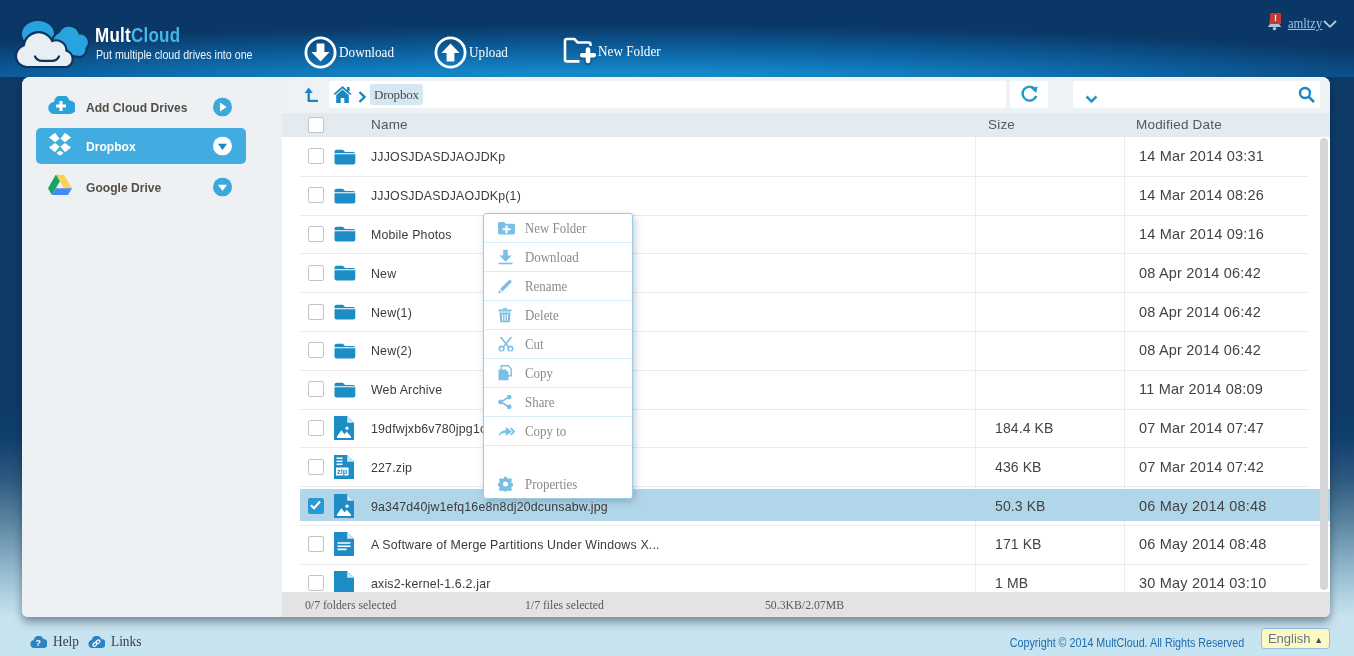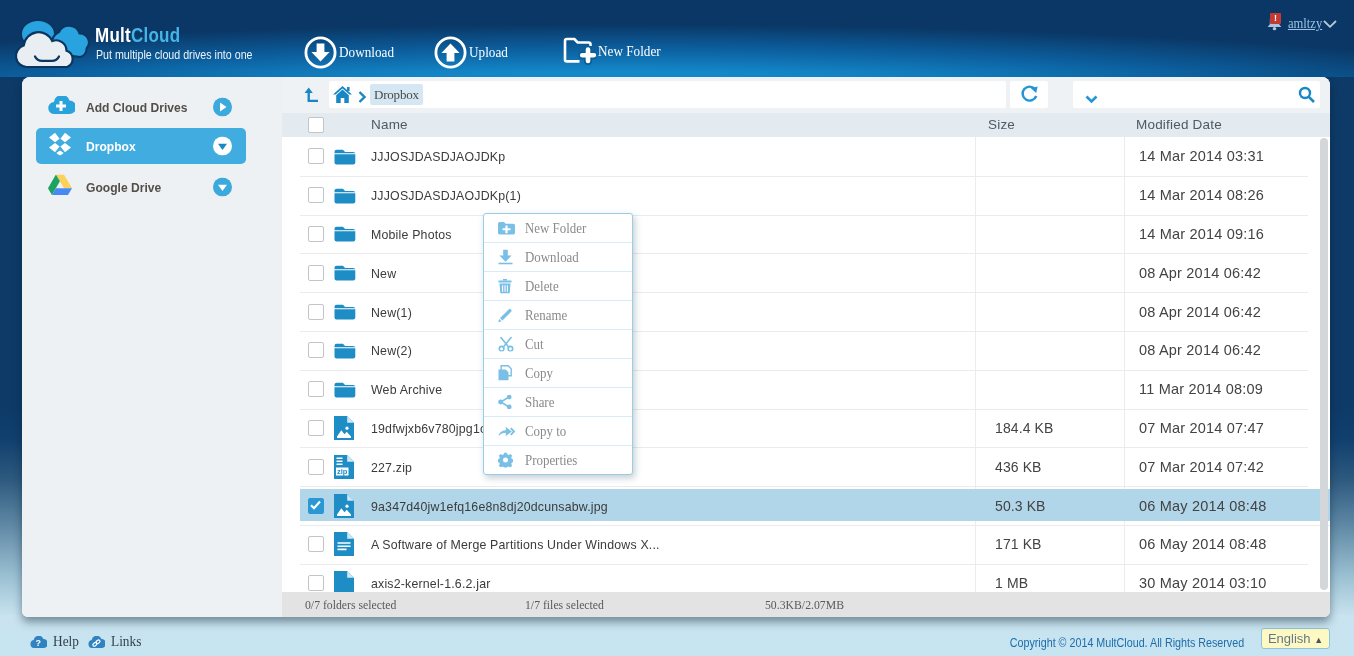--- a/index.html
+++ b/index.html
@@ -43,21 +43,21 @@
 .row .sz{position:absolute;left:695px;top:50%;transform:translateY(-50%);font-size:14px;color:#434343;letter-spacing:.1px;}
 .row .dt{position:absolute;left:839px;top:50%;transform:translateY(-50%);font-size:14.5px;color:#434343;letter-spacing:.2px;}
 .row.sel{background:linear-gradient(#b1d6e9,#b1d6e9) no-repeat 0 3px;background-size:100% 32px;}
 .statusbar{position:absolute;left:0;top:515px;width:1048px;height:25px;background:#e3e3e3;border-radius:0 0 6px 0;
  font-family:"Liberation Serif",serif;font-size:13.5px;color:#5a5a5a;}
 .statusbar span{position:absolute;top:5px;transform:scaleX(.87);transform-origin:0 50%;white-space:nowrap;}
 .sthumb{position:absolute;left:1038px;top:61px;width:8px;height:452px;background:#d4d7d9;border-radius:4px;}
 .cmenu{position:absolute;left:461px;top:136px;width:148px;background:#fff;border:1px solid #9ccbe8;border-radius:3px;
  box-shadow:2px 3px 7px rgba(60,90,110,.3);}
 .mi{position:relative;height:28px;border-bottom:1px solid #d8ecf7;}
-.mi:last-child{border-bottom:none;}
+.mi:last-child{border-bottom:none;margin-top:24px;}
 .mi svg{position:absolute;left:14px;top:50%;transform:translateY(-50%);}
 .mi .ml{position:absolute;left:41px;top:50%;transform:translateY(-50%) scaleX(.89);transform-origin:0 50%;font-family:"Liberation Serif",serif;font-size:14.5px;color:#8a8a8a;white-space:nowrap;}
 .footer{position:absolute;left:0;top:626px;width:1354px;height:30px;}
 .flink{position:absolute;top:7px;display:flex;align-items:center;font-family:"Liberation Serif",serif;font-size:14.5px;color:#33404a;}
 .flink svg{margin-right:6px;}
 .flink span{display:inline-block;transform:scaleX(.92);transform-origin:0 50%;}
 .copyr{position:absolute;right:110px;top:9px;font-size:13px;color:#1d6dad;transform:scaleX(.825);transform-origin:100% 50%;white-space:nowrap;}
 .engbtn{position:absolute;right:24px;top:2px;width:67px;height:19px;background:#fef9c3;border:1px solid #8fc3de;border-radius:3px;
  color:#64788a;font-size:13px;text-align:center;line-height:19px;}
 .engbtn .tri{font-size:9px;color:#44555f;}
@@ -377,35 +377,35 @@
         <span class="ml">New Folder</span>
       </div>
 <div class="mi">
         <svg width="15" height="15" viewBox="0 0 15 15">
           <path fill="#79bfe6" d="M5.2 0 h4.6 v6 h3.8 l-6.1 6.3 -6.1-6.3 h3.8 z"></path>
           <rect x="0.5" y="13.2" width="14" height="1.9" fill="#79bfe6"></rect>
         </svg>
         <span class="ml">Download</span>
       </div>
 <div class="mi">
+        <svg width="15" height="15" viewBox="0 0 15 15">
+          <path fill="#79bfe6" d="M0.2 14.8 l1-3.4 2.4 2.4 z M2 10.6 L10.9 1.7 q0.8-0.8 1.6 0 l0.8 0.8 q0.8 0.8 0 1.6 L4.4 13 z"></path>
+        </svg>
+        <span class="ml">Rename</span>
+      </div>
+<div class="mi">
         <svg width="14" height="15" viewBox="0 0 14 15">
           <rect x="0.5" y="2" width="13" height="2" fill="#79bfe6"></rect>
           <rect x="5" y="0.4" width="4" height="1.6" fill="#79bfe6"></rect>
           <path fill="#79bfe6" d="M1.5 5 h11 l-0.8 10 h-9.4 z"></path>
           <path stroke="#fff" stroke-width="1.1" d="M4.6 6.8 v6.4 M7 6.8 v6.4 M9.4 6.8 v6.4"></path>
         </svg>
         <span class="ml">Delete</span>
       </div>
 <div class="mi">
-        <svg width="15" height="15" viewBox="0 0 15 15">
-          <path fill="#79bfe6" d="M0.2 14.8 l1-3.4 2.4 2.4 z M2 10.6 L10.9 1.7 q0.8-0.8 1.6 0 l0.8 0.8 q0.8 0.8 0 1.6 L4.4 13 z"></path>
-        </svg>
-        <span class="ml">Rename</span>
-      </div>
-<div class="mi">
         <svg width="16" height="15" viewBox="0 0 16 15">
           <path stroke="#79bfe6" stroke-width="1.6" fill="none" d="M2.5 0.5 L11 11 M13.5 0.5 L5 11"></path>
           <circle cx="3.6" cy="12.2" r="2.3" fill="none" stroke="#79bfe6" stroke-width="1.6"></circle>
           <circle cx="12.4" cy="12.2" r="2.3" fill="none" stroke="#79bfe6" stroke-width="1.6"></circle>
         </svg>
         <span class="ml">Cut</span>
       </div>
 <div class="mi">
         <svg width="14" height="16" viewBox="0 0 14 16">
           <path fill="#fff" stroke="#79bfe6" stroke-width="1.4" d="M3.2 0.7 h7 l3 3 v7 h-10 z"></path>

